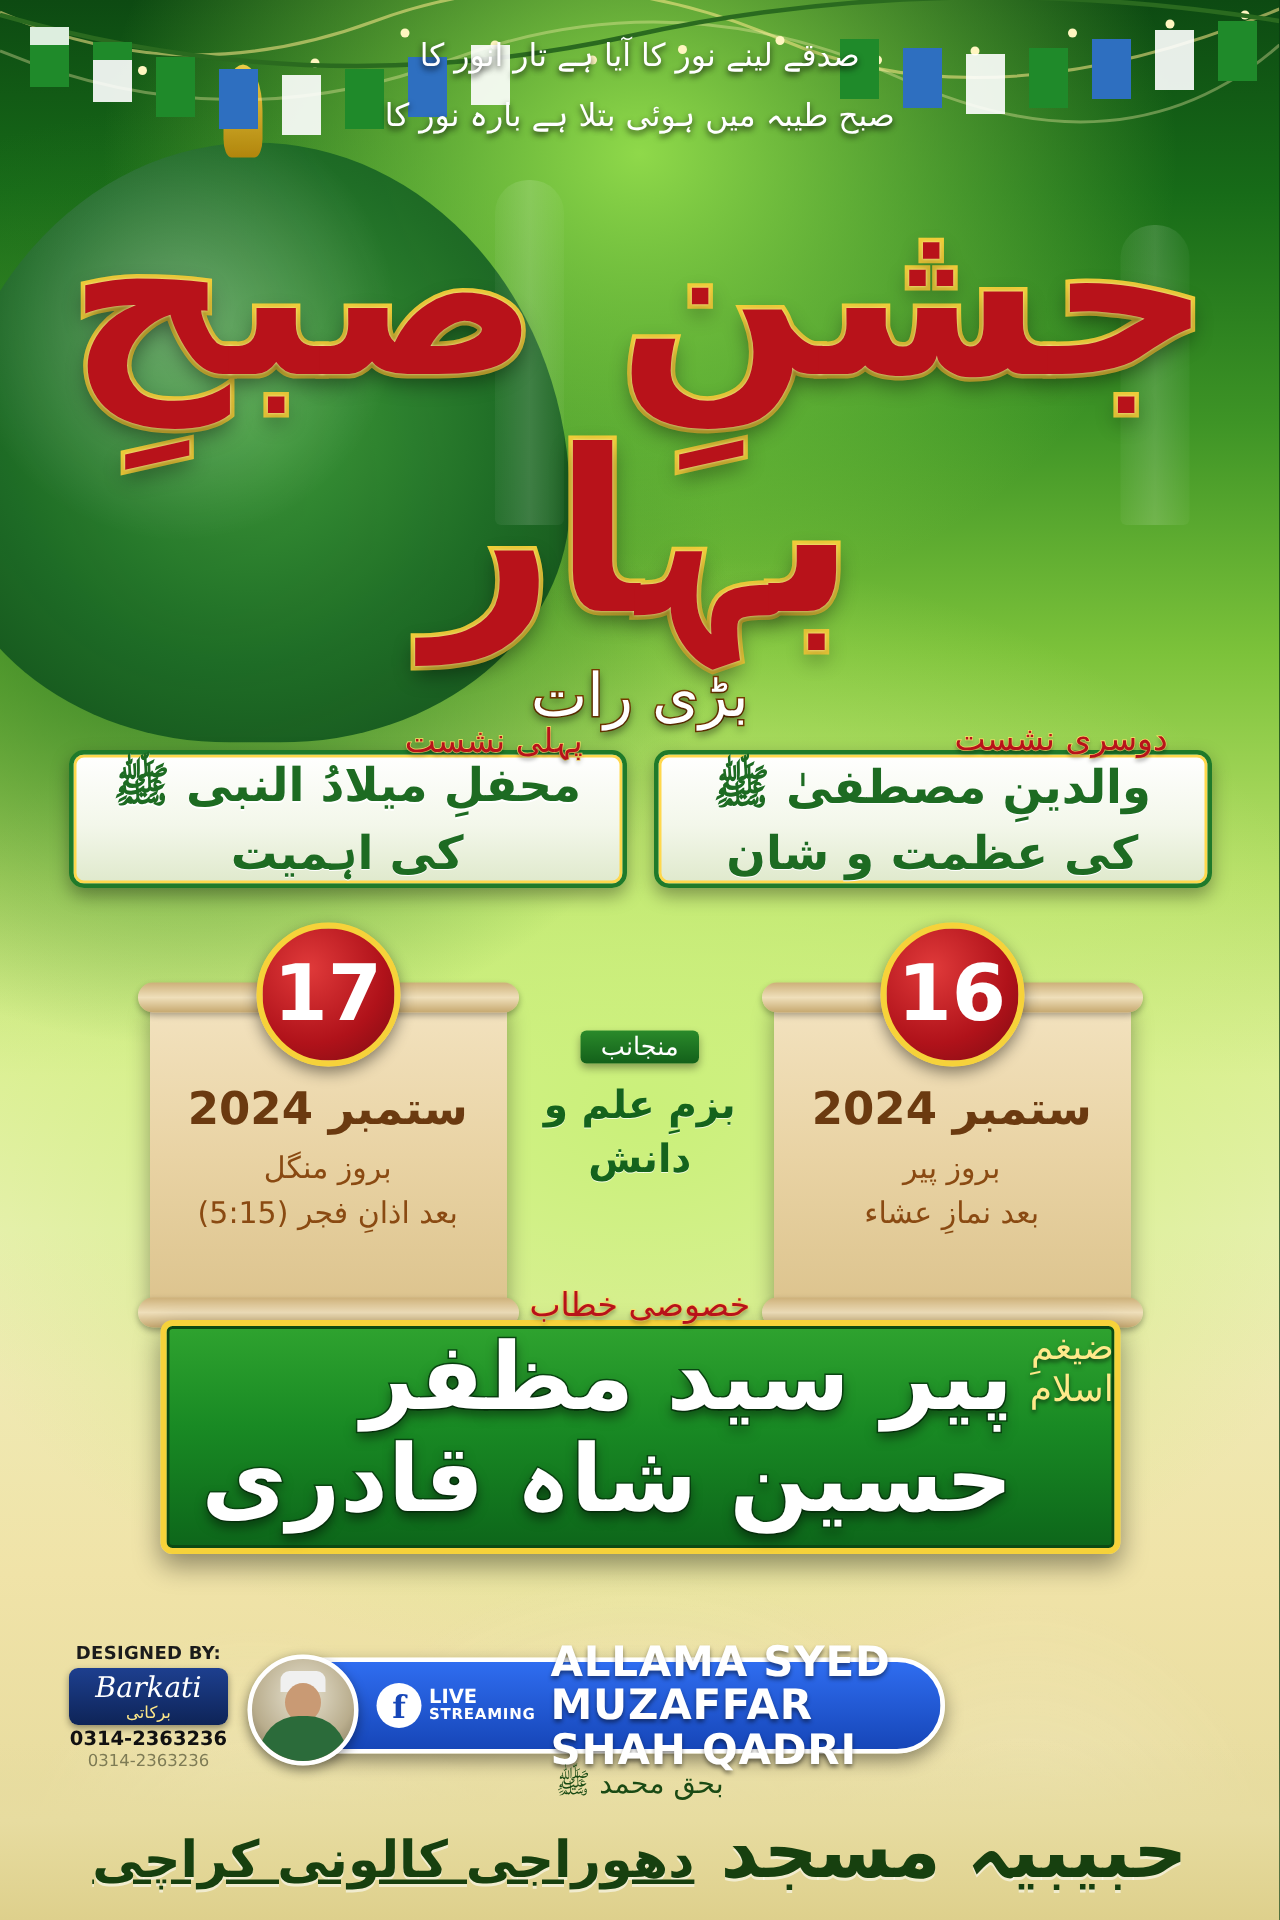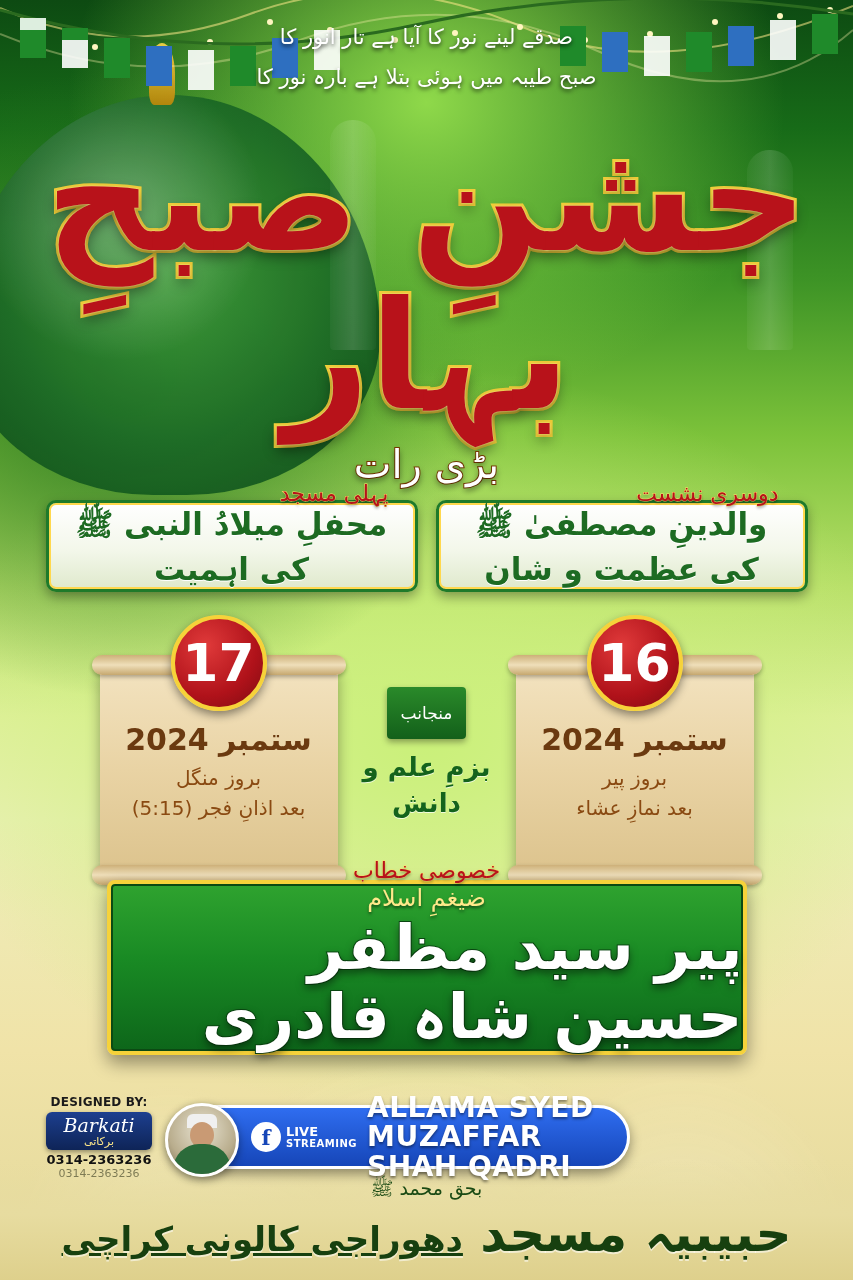--- a/index.html
+++ b/index.html
@@ -198,39 +198,39 @@
   }
 
   .middle-tag {
     position: relative;
     width: 150px; margin-top: 52px;
     text-align: center; direction: rtl;
   }
   .middle-tag .ribbon {
     display: inline-block;
     background: linear-gradient(180deg, #2a8a2a, #13601a);
-    color: #fff; font-size: 17px; padding: 16px 14px;
+    color: #fff; font-size: 17px; padding: 1px 14px;
     border-radius: 4px;
     box-shadow: 0 3px 6px rgba(0,0,0,0.35);
   }
   .middle-tag .mtxt {
     margin-top: 10px;
     font-size: 26px; color: #14631c; font-weight: bold; line-height: 1.4;
     text-shadow: 0 1px 0 rgba(255,255,255,0.7);
   }
 
   
   .speaker {
     position: absolute; top: 880px; left: 50%; transform: translateX(-50%);
-    width: 640px; height: 175px;
+    width: 640px; height: 156px;
     background: linear-gradient(180deg, #2fa32f 0%, #198a24 45%, #0d661a 100%);
     border: 4px solid #f6d23a;
     border-radius: 8px;
     box-shadow: 0 8px 18px rgba(0,0,0,0.4), inset 0 0 0 2px #0b4a13;
-    display: flex; flex-direction: column; align-items: center; justify-content: center;
+    display: flex; justify-content: center;
     direction: rtl;
   }
   .speaker .khitab {
     position: absolute; top: -26px; left: 50%; transform: translateX(-50%);
     font-size: 22px; color: #b8121a;
     -webkit-text-stroke: 1px #ffe06a; paint-order: stroke fill;
     text-shadow: 0 2px 3px rgba(0,0,0,0.35);
     white-space: nowrap;
   }
   .speaker .pre {
@@ -424,21 +424,21 @@
     <div>صبح طیبہ میں ہوئی بتلا ہے بارہ نور کا</div>
   </div>
 
   <div class="title-wrap">
     <div class="title-main">جشنِ صبحِ بہار</div>
     <div class="title-sub">بڑی رات</div>
   </div>
 
   <div class="sessions">
     <div class="session">
-      <span class="lbl">پہلی مسجد</span>
+      <span class="lbl">پہلی نشست</span>
       <span class="txt">محفلِ میلادُ النبی ﷺ کی اہمیت</span>
     </div>
     <div class="session">
       <span class="lbl">دوسری نشست</span>
       <span class="txt">والدینِ مصطفیٰ ﷺ کی عظمت و شان</span>
     </div>
   </div>
 
   <div class="dates">
 

